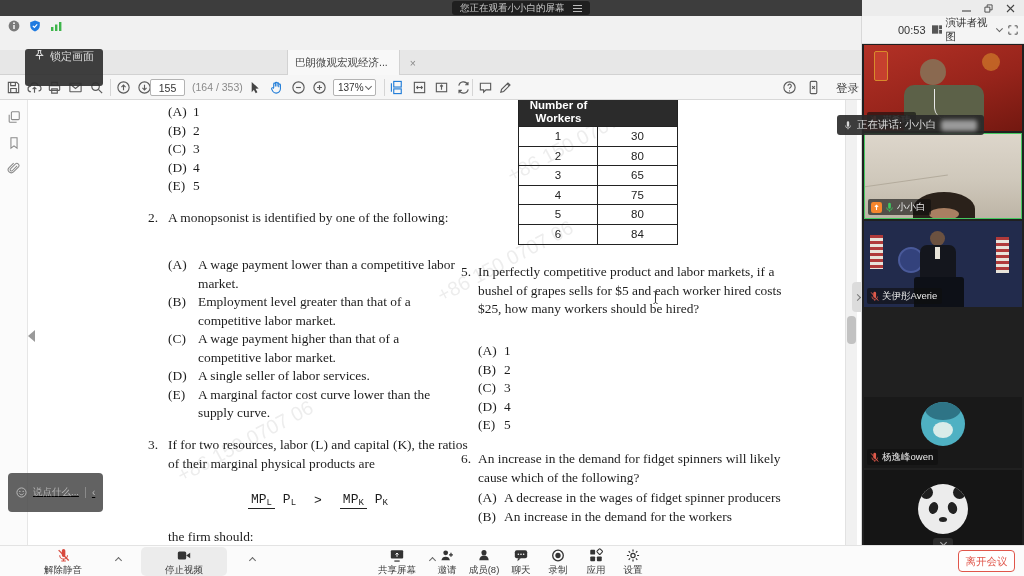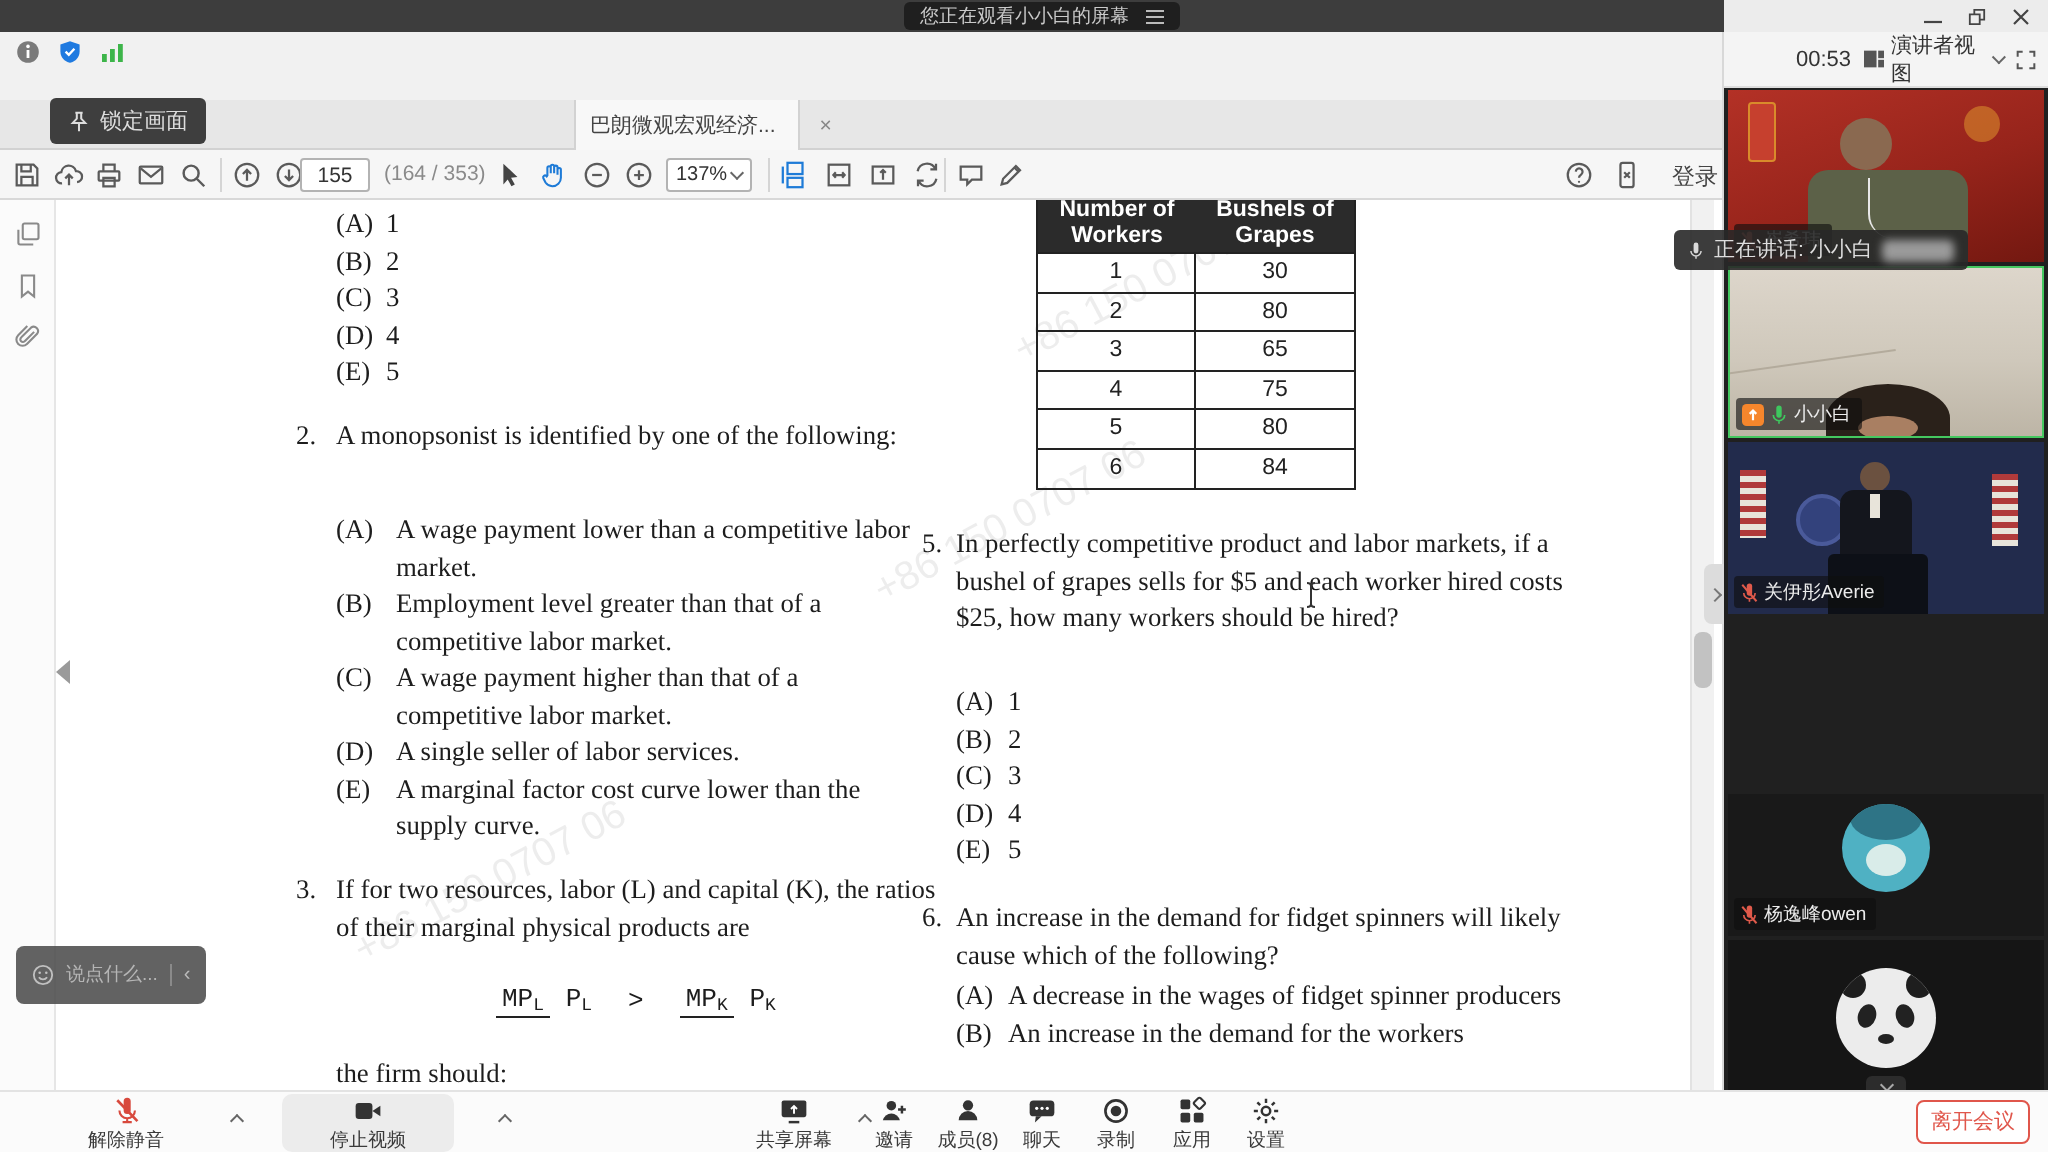--- a/index.html
+++ b/index.html
@@ -71,31 +71,31 @@
   .frac .num { border-bottom:1.2px solid #222; padding:0 3px 1px; }
   .frac .den { padding-top:1px; }
   .fsub { font-size:9px; vertical-align:-2px; }
 
   
   #v-scroll { left:845px; top:0; width:12px; height:445px; background:#f1f1f1;
     border-left:1px solid #e2e2e2; }
   #v-thumb { left:1px; top:216px; width:9px; height:28px; background:#c2c2c2; border-radius:4px; }
 
   
-  #pin-overlay { left:25px; top:49px; height:23px; padding:0 9px; background:rgba(48,48,48,.93);
-    border-radius:3px; display:flex; align-items:center; gap:5px; color:#ddd;
+  #pin-overlay { left:25px; top:49px; height:37px; padding:0 9px; background:rgba(48,48,48,.93);
+    border-radius:3px; display:flex; gap:5px; color:#ddd;
     font-size:11px; z-index:60; white-space:nowrap; }
   #toast { left:837px; top:115px; height:20px; background:rgba(40,40,40,.9); border-radius:3px;
     display:flex; align-items:center; gap:5px; padding:0 7px; color:#ddd; font-size:10.5px;
     z-index:70; white-space:nowrap; }
   .blur-blob { width:36px; height:11px; background:#9a9a9a; border-radius:3px;
     filter:blur(2px); }
-  #chat-bubble { left:8px; top:473px; height:29px; background:rgba(70,70,70,.85);
+  #chat-bubble { left:8px; top:473px; height:39px; background:rgba(70,70,70,.85);
     border-radius:4px; display:flex; align-items:center; gap:6px; padding:0 8px;
-    z-index:60; }
+    z-index:60;text-decoration:underline; }
   #chat-bubble .ph { font-size:9.5px; color:#b5b5b5; }
   #chat-bubble .dv { width:1px; height:11px; background:#8a8a8a; }
   #chat-bubble .back { color:#bbb; font-size:10px; }
   #collapse-left { left:28px; top:330px; width:0; height:0; border-top:6px solid transparent;
     border-bottom:6px solid transparent; border-right:7px solid #9a9a9a; z-index:30; }
   #panel-handle { left:852px; top:282px; width:10px; height:30px; background:#dcdcdc;
     border-radius:4px 0 0 4px; z-index:45; display:flex; align-items:center;
     justify-content:center; }
 
   .chev { display:inline-block; width:5px; height:5px; border-right:1.4px solid #666;
@@ -394,21 +394,20 @@
       <span class="frac">
         <span class="num"><span>MP</span><sub class="fsub">K</sub></span>
         <span class="den"><span>P</span><sub class="fsub">K</sub></span>
       </span>
     </div>
     <div class="abs serif" style="left:168px; top:428px">the firm should:</div>
 
     <div class="abs" id="grape-table">
       <div class="hd">
         <div><span>Number of</span><br><span>Workers</span></div>
-        <div><span>Bushels of</span><br><span>Grapes</span></div>
       </div>
       <div class="tr">
           <div>1</div>
           <div>30</div>
         </div>
       <div class="tr">
           <div>2</div>
           <div>80</div>
         </div>
       <div class="tr">

